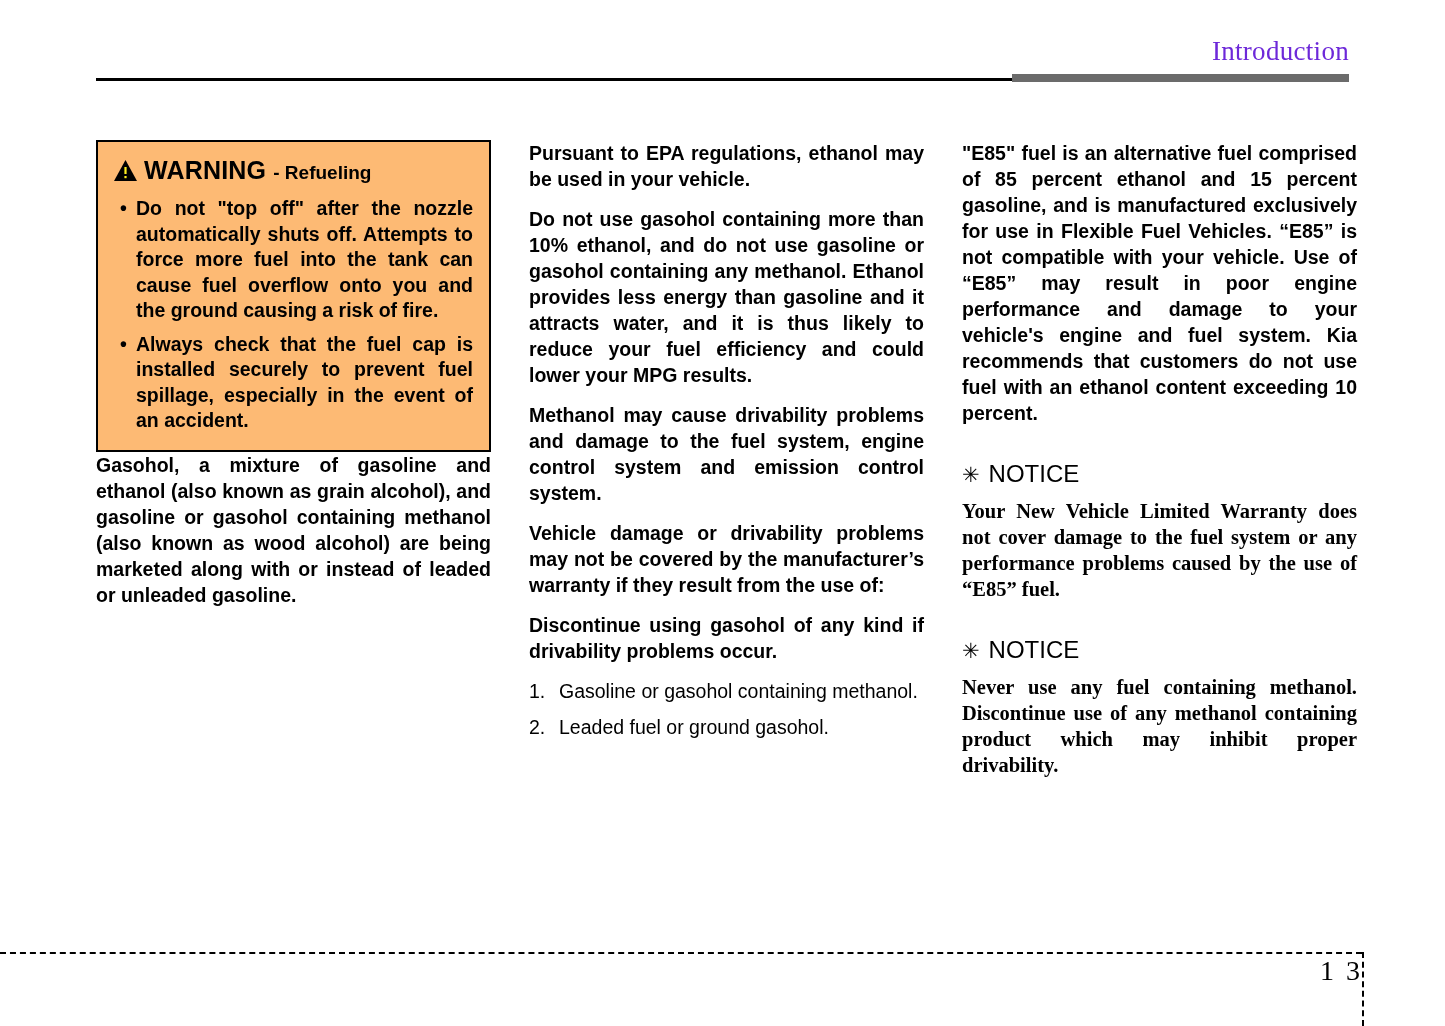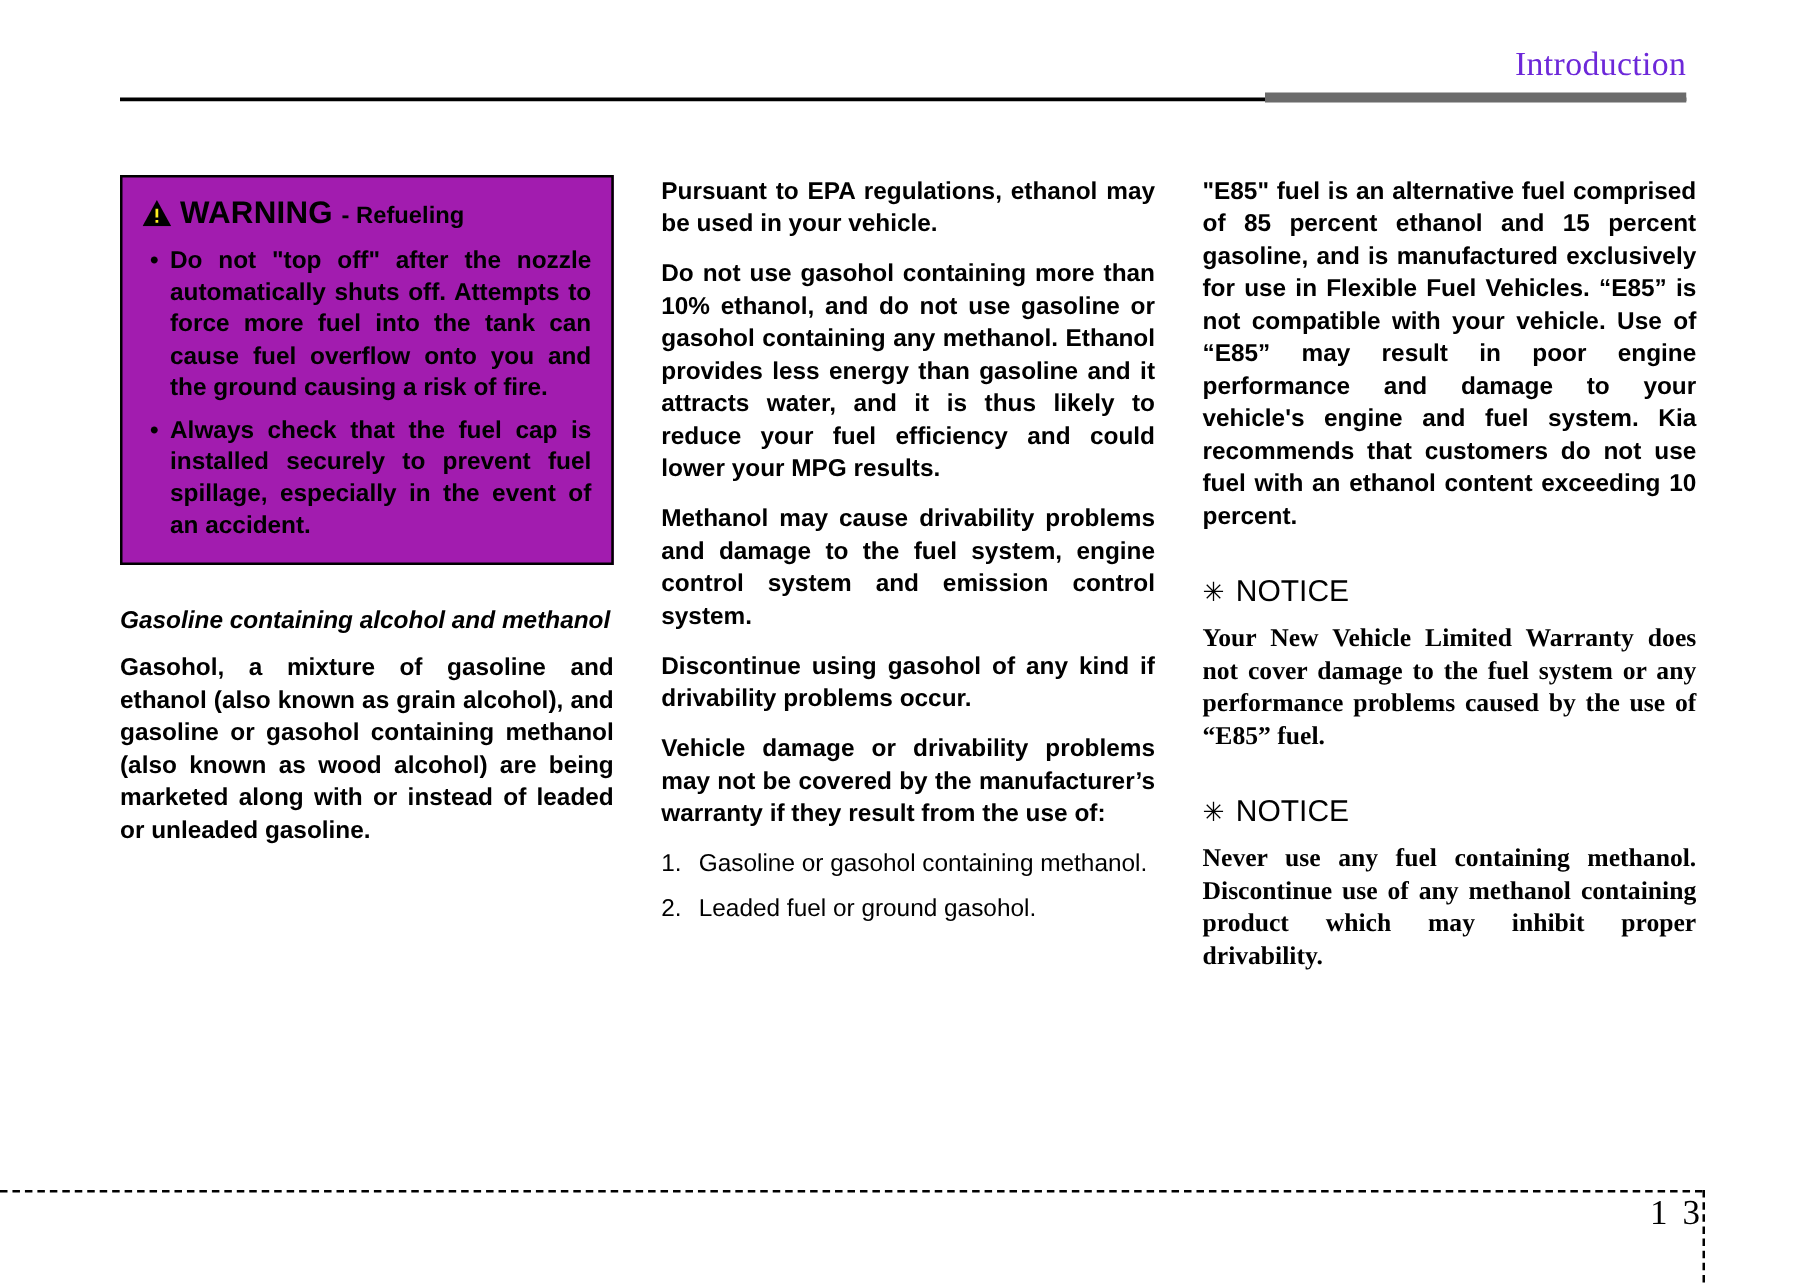--- a/index.html
+++ b/index.html
@@ -71,21 +71,21 @@
     text-align: justify;
     text-justify: inter-word;
     hyphens: none;
     font-weight: bold;
   }
   p.last { margin-bottom: 0; }
 
   
   .warning-box {
     border: 2px solid #000000;
-    background: #a21caf;
+    background: #fdba74;
     padding: 14px 16px 16px 16px;
     box-sizing: border-box;
   }
   .warning-head {
     display: flex;
     align-items: center;
     gap: 7px;
     margin-bottom: 11px;
   }
   .warn-tri {
@@ -229,31 +229,30 @@
         </span>
         <span class="warning-word">WARNING</span>
         <span class="warning-sub">- Refueling</span>
       </div>
       <ul class="warn-list">
         <li>Do not "top off" after the nozzle automatically shuts off. Attempts to force more fuel into the tank can cause fuel overflow onto you and the ground causing a risk of fire.</li>
         <li>Always check that the fuel cap is installed securely to prevent fuel spillage, especially in the event of an accident.</li>
       </ul>
     </div>
 
-    <div class="sec-head">Gasoline containing alcohol and methanol</div>
     <p>Gasohol, a mixture of gasoline and ethanol (also known as grain alcohol), and gasoline or gasohol containing methanol (also known as wood alcohol) are being marketed along with or instead of leaded or unleaded gasoline.</p>
 
   </div>
 
   <div class="col">
     <p>Pursuant to EPA regulations, ethanol may be used in your vehicle.</p>
     <p>Do not use gasohol containing more than 10% ethanol, and do not use gasoline or gasohol containing any methanol. Ethanol provides less energy than gasoline and it attracts water, and it is thus likely to reduce your fuel efficiency and could lower your MPG results.</p>
     <p>Methanol may cause drivability problems and damage to the fuel system, engine control system and emission control system.</p>
+    <p>Vehicle damage or drivability problems may not be covered by the manufacturer’s warranty if they result from the use of:</p>
     <p>Discontinue using gasohol of any kind if drivability problems occur.</p>
-    <p>Vehicle damage or drivability problems may not be covered by the manufacturer’s warranty if they result from the use of:</p>
 
     <ol class="num-list">
       <li>
         <span class="num">1.</span>
         <span>Gasoline or gasohol containing methanol.</span>
       </li>
       <li>
         <span class="num">2.</span>
         <span>Leaded fuel or ground gasohol.</span>
       </li>

